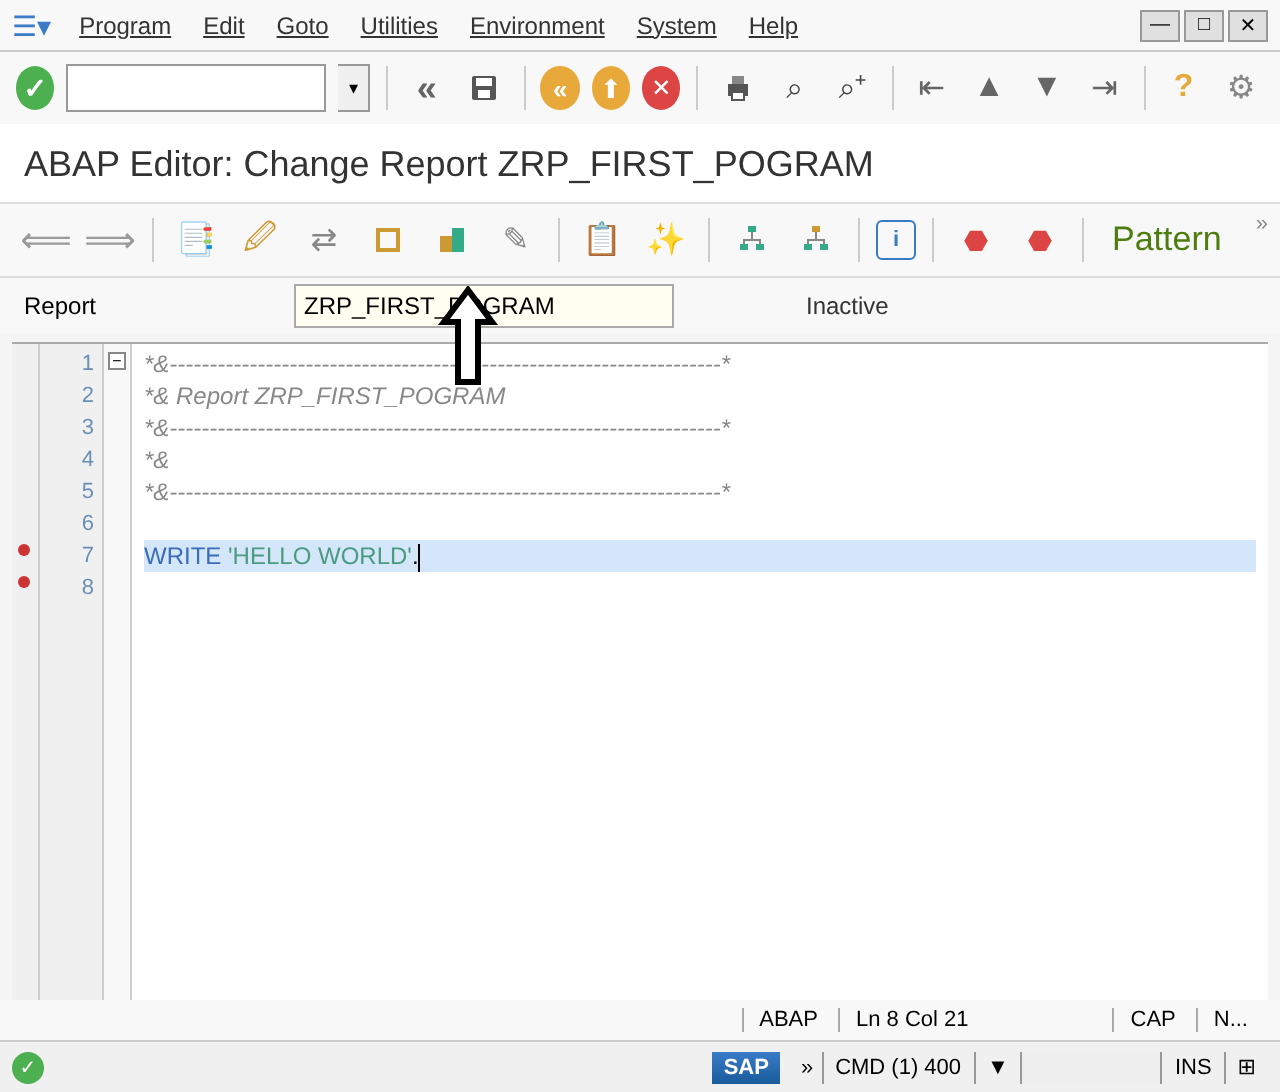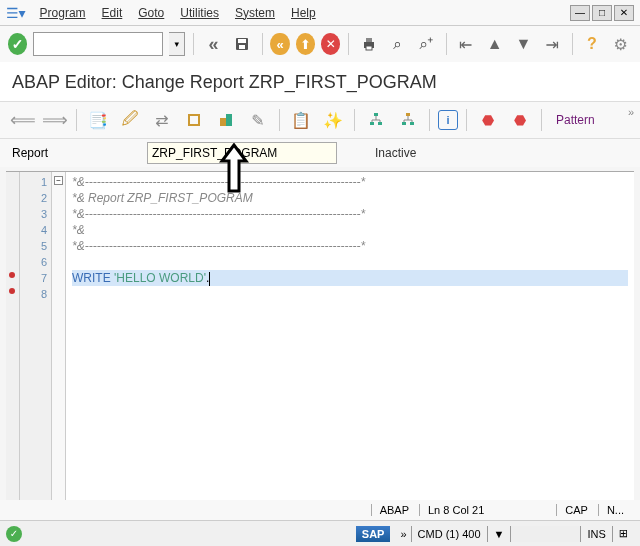--- a/index.html
+++ b/index.html
@@ -12,25 +12,25 @@
   .toolbar1 { height: 36px; display: flex; align-items: center; padding: 4px 8px; gap: 6px; background: #f8f8f8; }
   .tb-btn { width: 26px; height: 26px; display: flex; align-items: center; justify-content: center; cursor: pointer; border-radius: 3px; }
   .green-check { width: 22px; height: 22px; background: #4caf50; border-radius: 50%; color: white; display: flex; align-items: center; justify-content: center; font-size: 14px; font-weight: bold; }
   .cmd-input { width: 130px; height: 24px; border: 1px solid #999; background: white; padding: 0 4px; font-size: 12px; }
   .dropdown-arrow { width: 18px; height: 24px; border: 1px solid #999; border-left: none; background: #f0f0f0; display: flex; align-items: center; justify-content: center; font-size: 9px; }
   .sep { width: 1px; height: 22px; background: #ccc; margin: 0 2px; }
   .title-area { padding: 10px 12px 8px; background: white; font-size: 18px; color: #333; }
   .toolbar2 { height: 38px; display: flex; align-items: center; padding: 4px 10px; gap: 6px; background: #f8f8f8; border-top: 1px solid #ddd; border-bottom: 1px solid #ddd; position: relative; }
   .nav-arrow { color: #999; font-size: 18px; }
   .overflow { position: absolute; right: 6px; top: 4px; color: #888; font-size: 11px; }
-  .pattern-text { font-size: 12px; color: #701a75; padding: 0 6px; }
+  .pattern-text { font-size: 17px; color: #4d7c0f; padding: 0 6px; }
   .report-bar { height: 28px; display: flex; align-items: center; padding: 4px 12px; font-size: 12px; background: #f8f8f8; }
   .report-label { width: 135px; }
   .report-field { width: 190px; height: 22px; background: #fffef0; border: 1px solid #aaa; padding: 0 4px; font-size: 12px; display: flex; align-items: center; position: relative; }
-  .status-label { margin-left: 38px; color: #333; }
+  .status-label { margin-left: 66px; color: #333; }
   .editor { display: flex; height: 330px; border-top: 1px solid #aaa; background: white; margin: 4px 6px 0; position: relative; }
   .markers { width: 14px; background: #f0f0f0; border-right: 1px solid #ccc; }
   .gutter { width: 32px; background: #f0f0f0; border-right: 1px solid #ccc; text-align: right; padding: 2px 4px; font-size: 11px; font-family: 'Courier New', monospace; color: #6a8fb5; }
   .gutter div { height: 16px; line-height: 16px; }
   .fold { width: 14px; background: #f8f8f8; border-right: 1px solid #ccc; position: relative; }
   .fold-box { position: absolute; left: 2px; width: 9px; height: 9px; border: 1px solid #888; font-size: 8px; line-height: 7px; text-align: center; top: 4px; background: white; }
   .code { flex: 1; padding: 2px 6px; font-family: 'Courier New', monospace; font-size: 12px; position: relative; }
   .code-line { height: 16px; line-height: 16px; white-space: pre; }
   .code-line.hl { background: #d4e6f9; }
   .comment { color: #888; font-style: italic; }
@@ -49,20 +49,21 @@
 </style>
 </head>
 <body>
 
 <div class="menubar">
   <span style="margin-right:6px;color:#3a7bc8;font-size:14px;">☰▾</span>
   <span class="menubar-item">Program</span>
   <span class="menubar-item">Edit</span>
   <span class="menubar-item">Goto</span>
   <span class="menubar-item">Utilities</span>
+  <span class="menubar-item">Environment</span>
   <span class="menubar-item">System</span>
   <span class="menubar-item">Help</span>
   <div class="window-controls">
     <div class="win-btn">—</div>
     <div class="win-btn">□</div>
     <div class="win-btn">✕</div>
   </div>
 </div>
 
 <div class="toolbar1">

